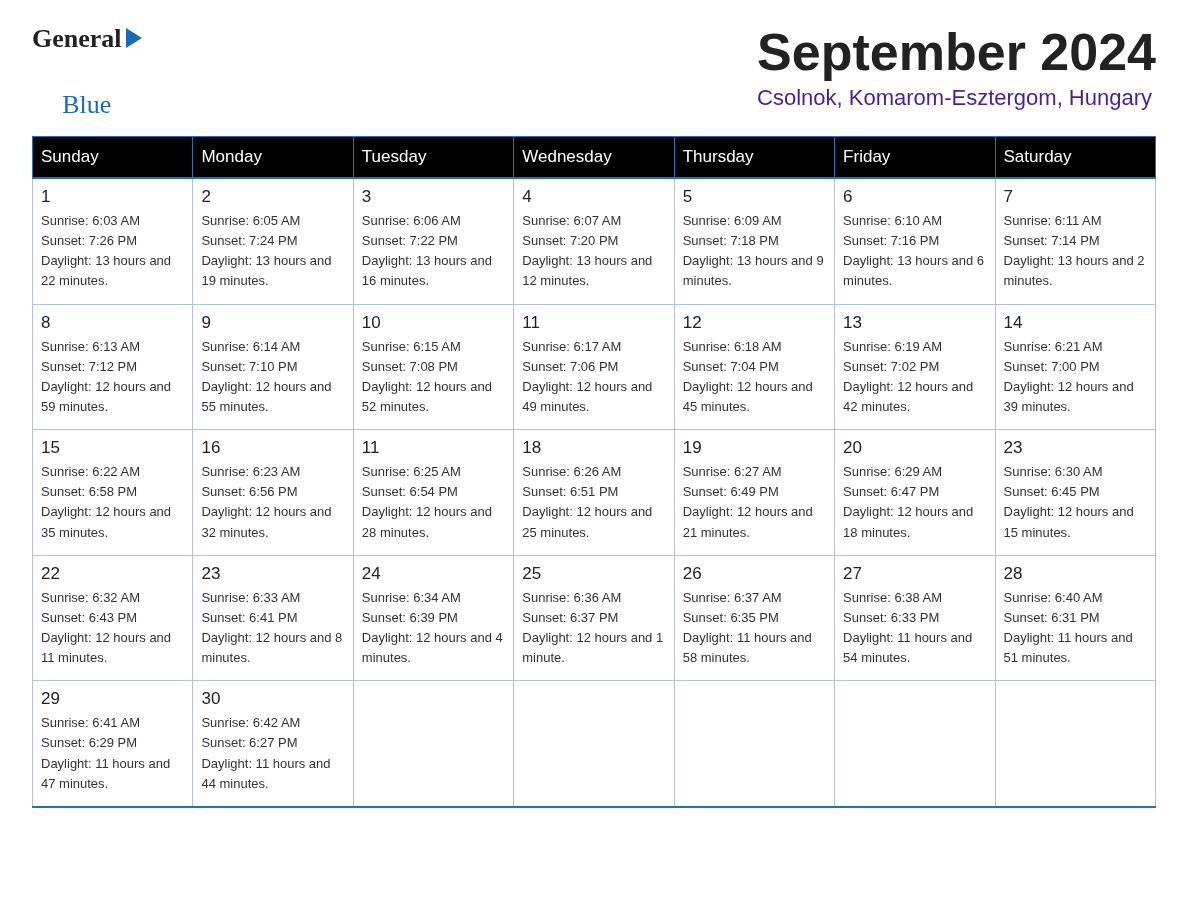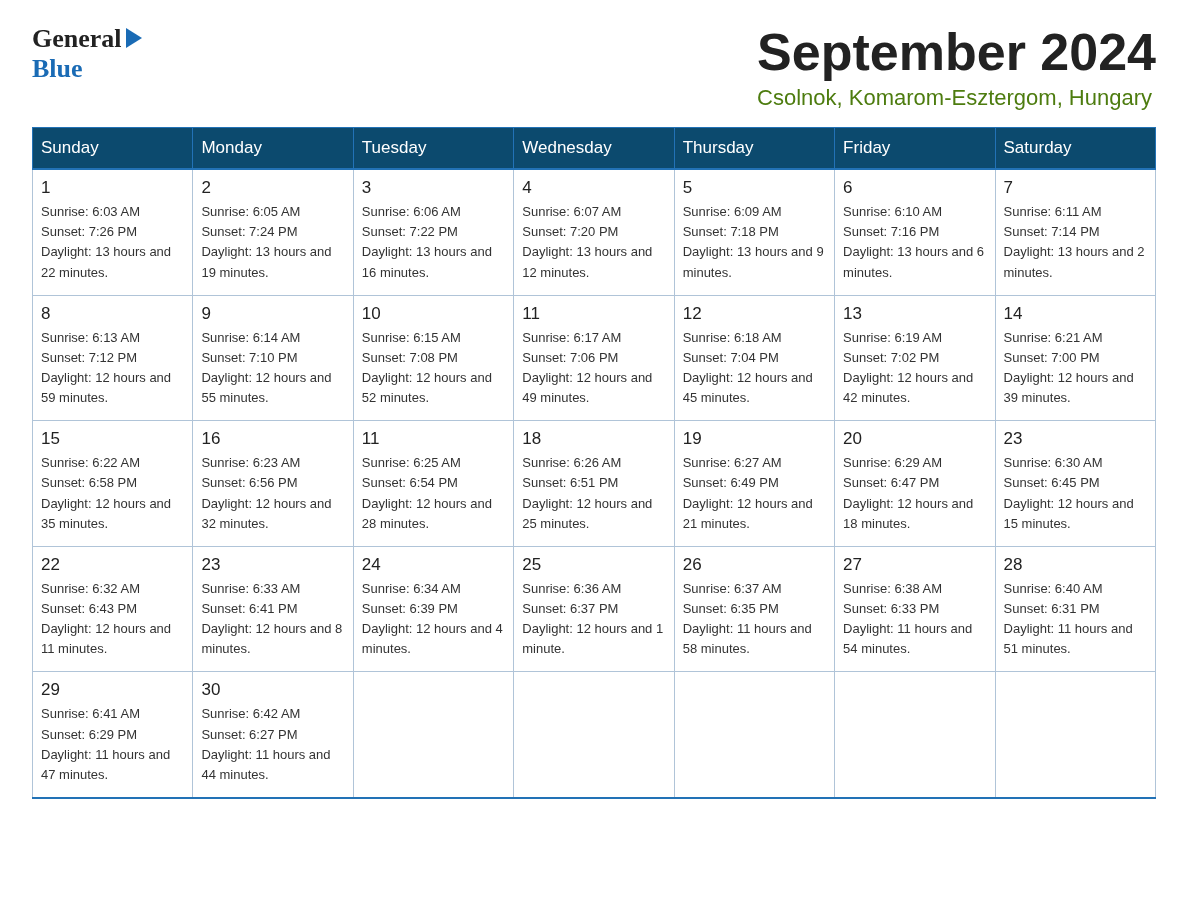--- a/index.html
+++ b/index.html
@@ -11,43 +11,44 @@
     }
     .header-row {
       display: flex;
       align-items: flex-start;
       justify-content: space-between;
       margin-bottom: 16px;
     }
     .logo-area {
       display: flex;
       flex-direction: column;
-      align-items: flex-start;
+      align-items: center;
+      gap: 28px;
     }
     .title-area {
       text-align: left;
     }
     .month-title {
       font-size: 52px;
       font-weight: bold;
       color: #222;
       line-height: 1.1;
     }
     .location-title {
       font-size: 22px;
-      color: #4d7c0f;
+      color: #4c1d95;
       margin-top: 4px;
     }
     .calendar {
       width: 100%;
       border-collapse: collapse;
       margin-top: 8px;
     }
     .calendar thead tr {
-      background: #0c4a6e;
+      background: #000000;
       color: #fff;
     }
     .calendar thead th {
       padding: 10px 8px;
       text-align: left;
       font-size: 17px;
       font-weight: normal;
       border: 1px solid #2272b6;
     }
     .calendar tbody tr {
@@ -90,22 +91,23 @@
     }
     .logo-g {
       font-size: 26px;
       font-weight: bold;
       color: #222;
       font-family: Georgia, serif;
     }
     .logo-bottom {
       color: #1a6bb5;
       font-size: 26px;
-      font-weight: bold;
+      font-weight: normal;
       font-family: Georgia, serif;
+      margin-top: 8px;
     }
   </style>
 </head>
 <body>
 
 <div class="header-row">
   <div class="logo-area">
     <div class="logo-wrap">
       <span class="logo-g">General</span>
       <span style="display:inline-block;width:0;height:0;border-top:10px solid transparent;border-bottom:10px solid transparent;border-left:16px solid #1a6bb5;margin-left:4px;margin-bottom:2px;vertical-align:middle;"></span>

